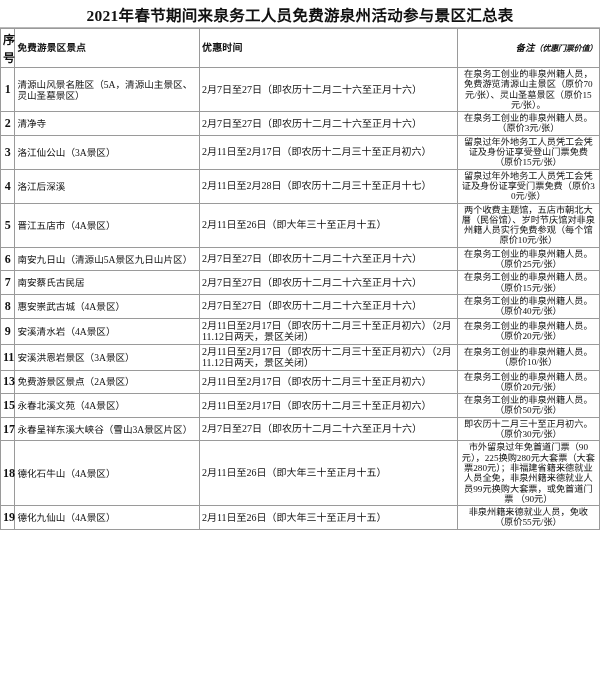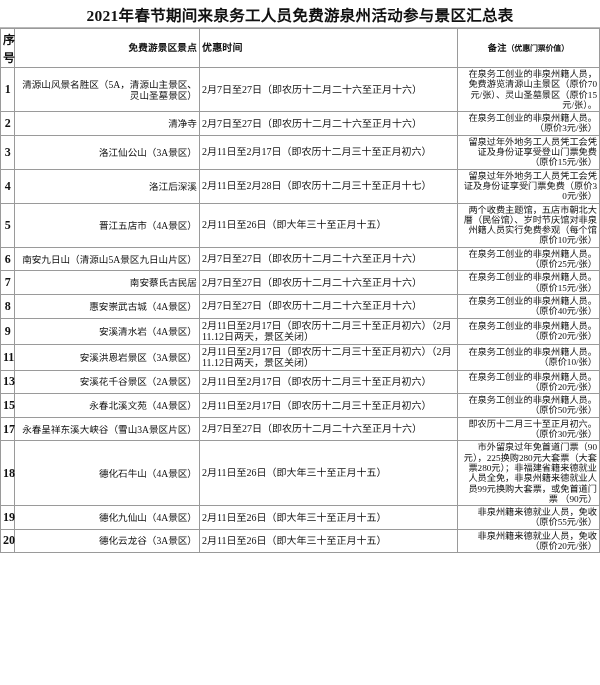--- a/index.html
+++ b/index.html
@@ -56,42 +56,42 @@
     text-align: center;
     height: 28px;
     letter-spacing: 0.2px;
   }
   th .sub {
     font-size: 8px;
     font-weight: bold;
     letter-spacing: -0.2px;
   }
   .c-no   { width: 14px;  text-align: center; font-size: 12px; font-weight: bold; }
-  .c-spot { width: 179px; text-align: right; font-size: 9.6px; line-height: 1.15; }
+  .c-spot { width: 179px; text-align: left; font-size: 9.6px; line-height: 1.15; }
   .c-time { width: 250px; text-align: left;   font-size: 10px; line-height: 1.15; padding-left: 3px; }
-  .c-note { width: 138px; text-align: right;   font-size: 9.2px; line-height: 1.12; padding-left: 2px; }
+  .c-note { width: 138px; text-align: center;   font-size: 9.2px; line-height: 1.12; padding-left: 2px; }
   .c-spot, .c-time, .c-note { word-break: break-all; }
   tbody tr td { height: 18px; }
 </style>
 </head>
 <body>
 
 <div id="sheet">
 
   <div class="title-bar">
     <div class="title-text">2021年春节期间来泉务工人员免费游泉州活动参与景区汇总表</div>
   </div>
 
   <table class="grid">
     <thead>
       <tr>
         <th class="c-no">序号</th>
         <th class="c-spot">免费游景区景点</th>
         <th class="c-time">优惠时间</th>
-        <th class="c-note" style="text-align:center;"><span>备注</span><span class="sub">（优惠门票价值）</span></th>
+        <th class="c-note" style="text-align:right;font-style:italic;"><span>备注</span><span class="sub">（优惠门票价值）</span></th>
       </tr>
     </thead>
     <tbody id="tbody">
         <tr>
           <td class="c-no">1</td>
           <td class="c-spot">清源山风景名胜区（5A，清源山主景区、灵山圣墓景区）</td>
           <td class="c-time">2月7日至27日（即农历十二月二十六至正月十六）</td>
           <td class="c-note">在泉务工创业的非泉州籍人员，免费游览清源山主景区（原价70元/张）、灵山圣墓景区（原价15元/张）。</td>
         </tr>
         <tr>
@@ -143,21 +143,21 @@
           <td class="c-note">在泉务工创业的非泉州籍人员。（原价20元/张）</td>
         </tr>
         <tr>
           <td class="c-no">11</td>
           <td class="c-spot">安溪洪恩岩景区（3A景区）</td>
           <td class="c-time">2月11日至2月17日（即农历十二月三十至正月初六）（2月11.12日两天，景区关闭）</td>
           <td class="c-note">在泉务工创业的非泉州籍人员。（原价10/张）</td>
         </tr>
         <tr>
           <td class="c-no">13</td>
-          <td class="c-spot">安溪花千谷景区（2A景区）</td>
+          <td class="c-spot">免费游景区景点（2A景区）</td>
           <td class="c-time">2月11日至2月17日（即农历十二月三十至正月初六）</td>
           <td class="c-note">在泉务工创业的非泉州籍人员。（原价20元/张）</td>
         </tr>
         <tr>
           <td class="c-no">15</td>
           <td class="c-spot">永春北溪文苑（4A景区）</td>
           <td class="c-time">2月11日至2月17日（即农历十二月三十至正月初六）</td>
           <td class="c-note">在泉务工创业的非泉州籍人员。（原价50元/张）</td>
         </tr>
         <tr>
@@ -171,22 +171,16 @@
           <td class="c-spot">德化石牛山（4A景区）</td>
           <td class="c-time">2月11日至26日（即大年三十至正月十五）</td>
           <td class="c-note">市外留泉过年免首道门票（90元），225换购280元大套票（大套票280元）；非福建省籍来德就业人员全免，非泉州籍来德就业人员99元换购大套票，或免首道门票 （90元）</td>
         </tr>
         <tr>
           <td class="c-no">19</td>
           <td class="c-spot">德化九仙山（4A景区）</td>
           <td class="c-time">2月11日至26日（即大年三十至正月十五）</td>
           <td class="c-note">非泉州籍来德就业人员，免收（原价55元/张）</td>
         </tr>
-        <tr>
-          <td class="c-no">20</td>
-          <td class="c-spot">德化云龙谷（3A景区）</td>
-          <td class="c-time">2月11日至26日（即大年三十至正月十五）</td>
-          <td class="c-note">非泉州籍来德就业人员，免收（原价20元/张）</td>
-        </tr>
       </tbody>
   </table>
 
 </div>
 
 </body></html>

